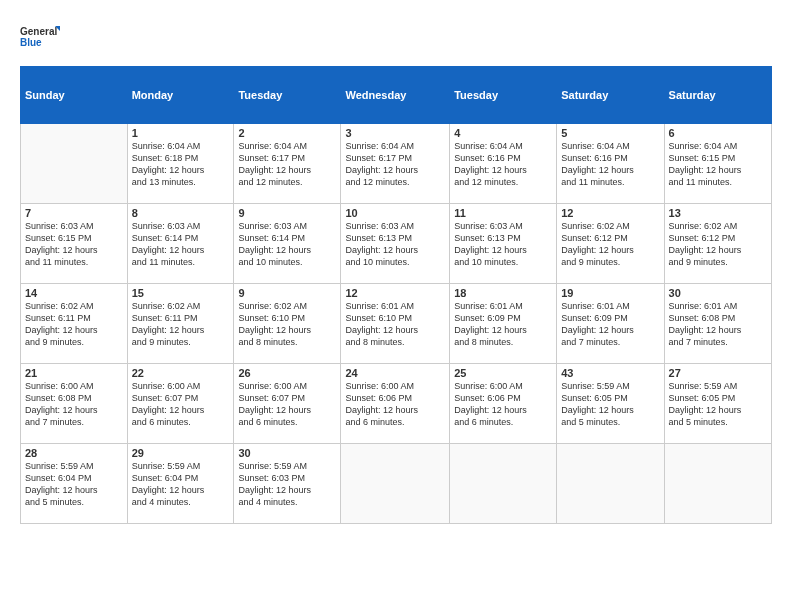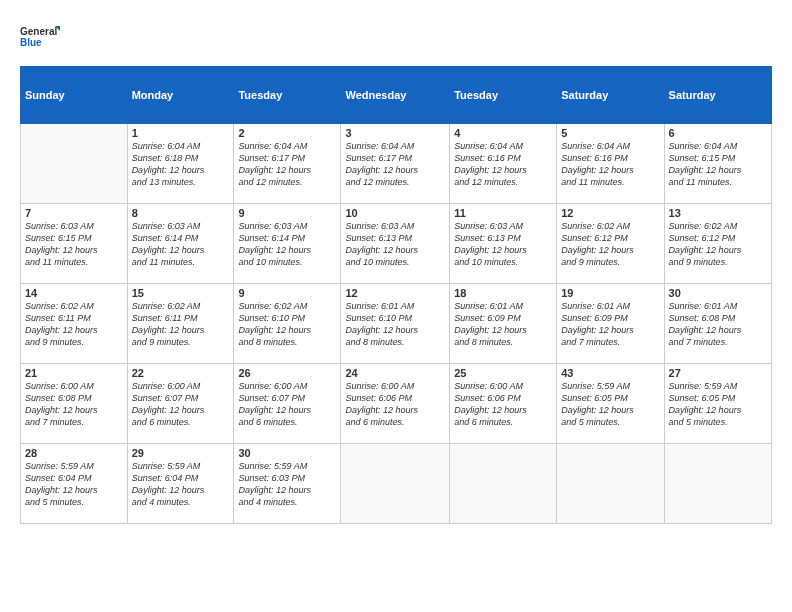--- a/index.html
+++ b/index.html
@@ -65,21 +65,20 @@
       font-size: 11px;
       font-weight: bold;
       color: #333;
       display: block;
       margin-bottom: 1px;
     }
     .day-info {
       font-size: 9px;
       color: #333;
       line-height: 1.35;
-      font-style: italic;
     }
     .empty-cell {
       background: #f9f9f9;
     }
   </style>
 </head>
 <body>
 
 <div class="page">
   <div class="header">

